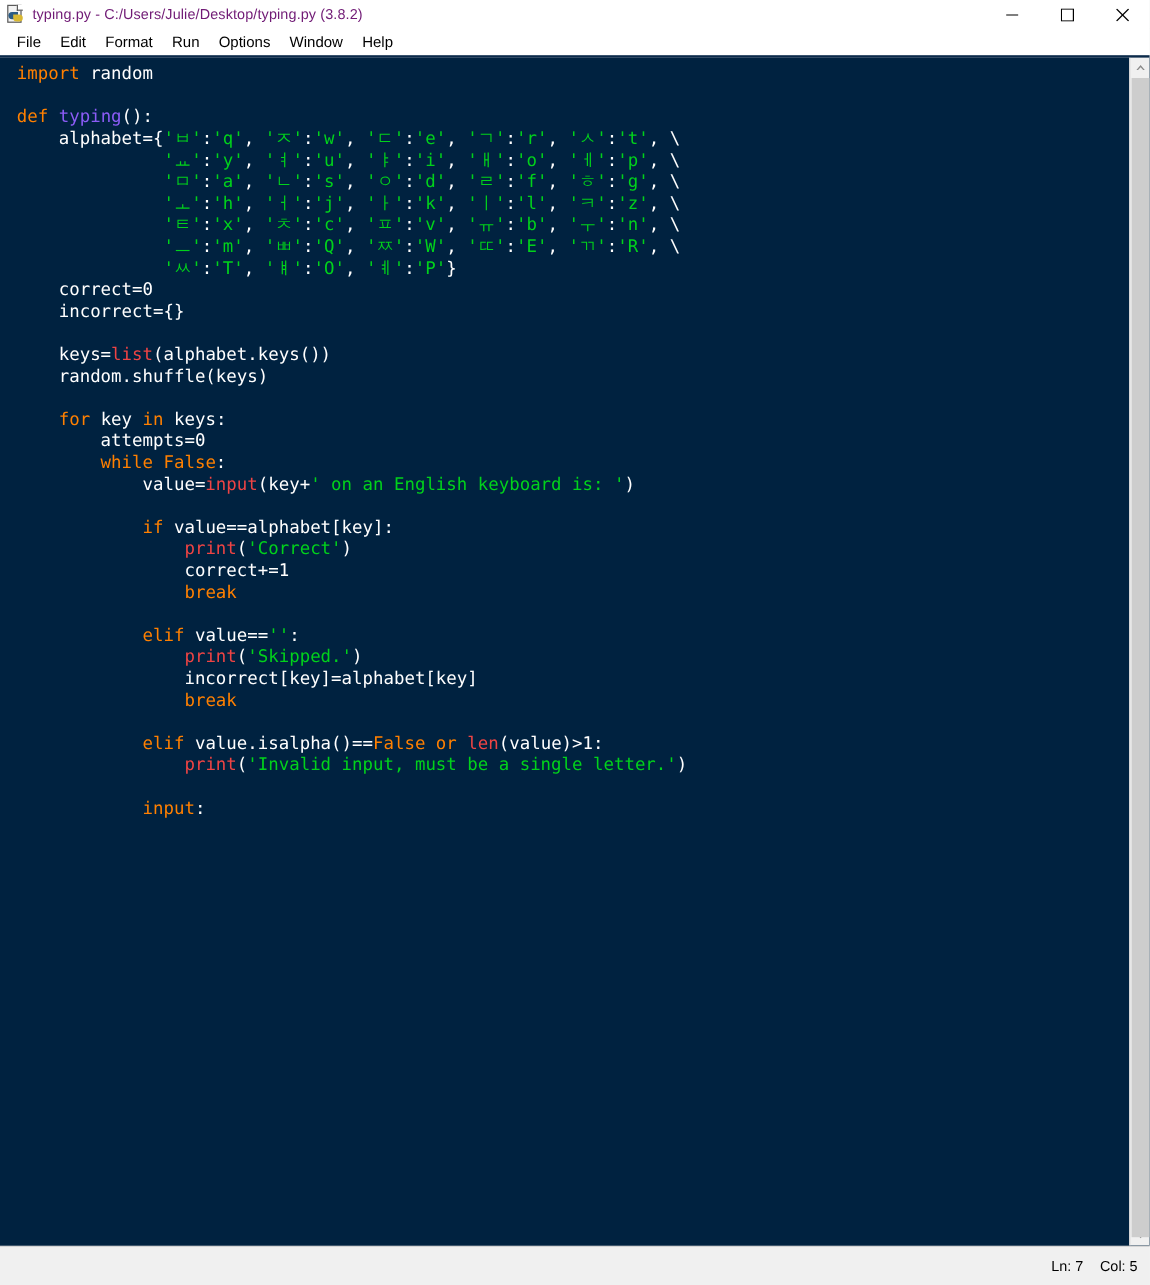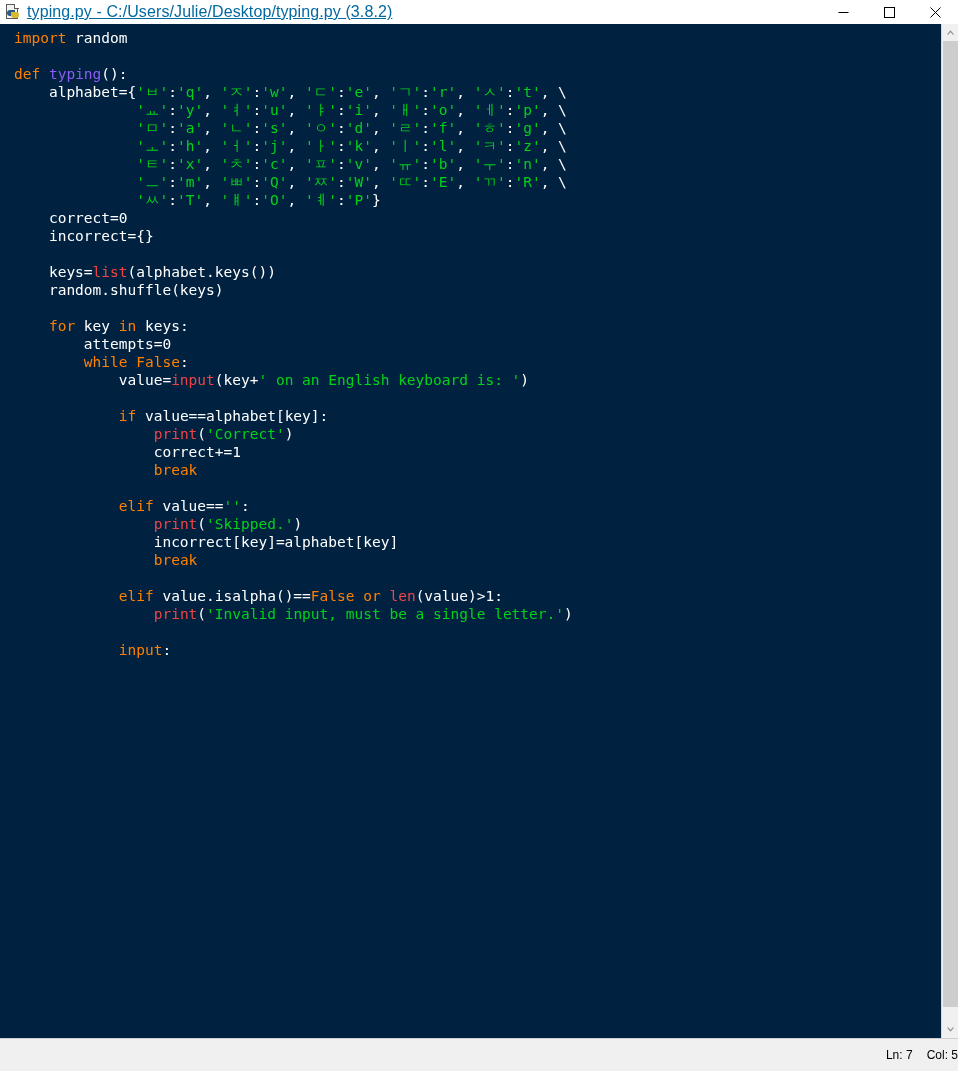--- a/index.html
+++ b/index.html
@@ -69,25 +69,24 @@
     border-radius: 3px 0 3px 3px;
   }
   #app-icon .snake-yellow {
     position: absolute;
     left: 6px; top: 8px;
     width: 8px; height: 6px;
     background: #d8b832;
     border-radius: 0 3px 3px 3px;
   }
   #title-text {
-    font-size: 16px;
-    color: #0369a1;
+    font-size: 12px;
+    color: #701a75;
     white-space: nowrap;
     letter-spacing: 0.1px;
-    text-decoration: underline;
   }
   #window-controls {
     position: absolute;
     right: 0;
     top: 0;
     height: 24px;
     display: flex;
     align-items: stretch;
   }
   .win-btn {
@@ -184,20 +183,21 @@
   
   #status-bar {
     height: 33px;
     min-height: 23px;
     background: #f0f0f0;
     border-top: 1px solid #cfcfcf;
     box-sizing: border-box;
     display: flex;
     align-items: center;
     justify-content: flex-end;
+    padding-right: 10px;
     user-select: none;
   }
   .status-cell {
     font-size: 12px;
     color: #000000;
     margin-left: 14px;
     white-space: nowrap;
   }
 </style>
 </head>
@@ -227,20 +227,29 @@
       </div>
       <div class="win-btn close">
         <svg width="11" height="11" viewBox="0 0 11 11">
           <line x1="0.5" y1="0.5" x2="10.5" y2="10.5" stroke="#000" stroke-width="1"></line>
           <line x1="10.5" y1="0.5" x2="0.5" y2="10.5" stroke="#000" stroke-width="1"></line>
         </svg>
       </div>
     </div>
   </div>
 
+  <div id="menu-bar">
+    <div class="menu-item">File</div>
+    <div class="menu-item">Edit</div>
+    <div class="menu-item">Format</div>
+    <div class="menu-item">Run</div>
+    <div class="menu-item">Options</div>
+    <div class="menu-item">Window</div>
+    <div class="menu-item">Help</div>
+  </div>
 
   <div id="editor-area">
 
     <div id="code-surface">
       <pre id="code-text"><span class="tok-kw">import</span> random
 
 <span class="tok-kw">def</span> <span class="tok-def">typing</span>():
     alphabet={<span class="tok-str">'ㅂ'</span>:<span class="tok-str">'q'</span>, <span class="tok-str">'ㅈ'</span>:<span class="tok-str">'w'</span>, <span class="tok-str">'ㄷ'</span>:<span class="tok-str">'e'</span>, <span class="tok-str">'ㄱ'</span>:<span class="tok-str">'r'</span>, <span class="tok-str">'ㅅ'</span>:<span class="tok-str">'t'</span>, \
               <span class="tok-str">'ㅛ'</span>:<span class="tok-str">'y'</span>, <span class="tok-str">'ㅕ'</span>:<span class="tok-str">'u'</span>, <span class="tok-str">'ㅑ'</span>:<span class="tok-str">'i'</span>, <span class="tok-str">'ㅐ'</span>:<span class="tok-str">'o'</span>, <span class="tok-str">'ㅔ'</span>:<span class="tok-str">'p'</span>, \
               <span class="tok-str">'ㅁ'</span>:<span class="tok-str">'a'</span>, <span class="tok-str">'ㄴ'</span>:<span class="tok-str">'s'</span>, <span class="tok-str">'ㅇ'</span>:<span class="tok-str">'d'</span>, <span class="tok-str">'ㄹ'</span>:<span class="tok-str">'f'</span>, <span class="tok-str">'ㅎ'</span>:<span class="tok-str">'g'</span>, \

